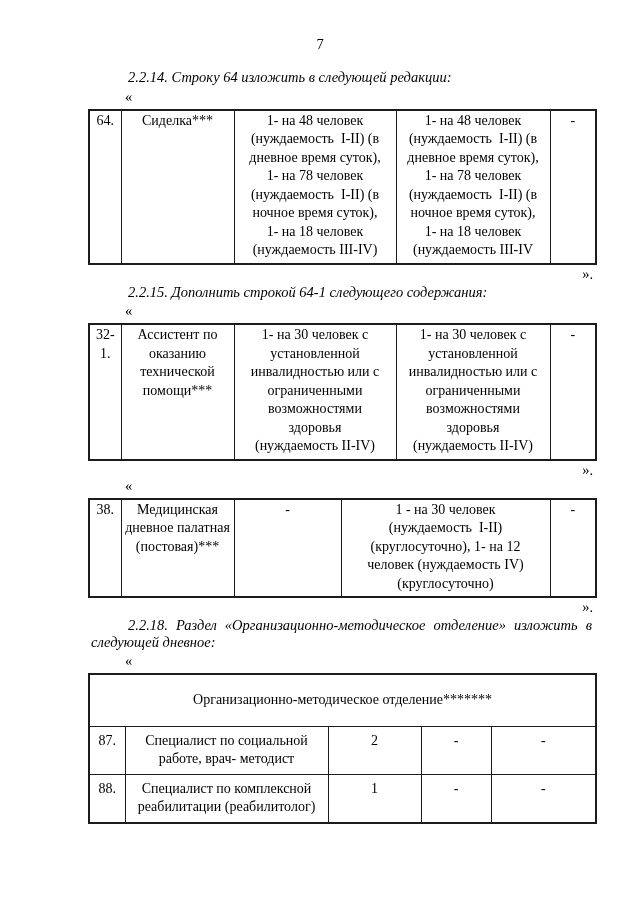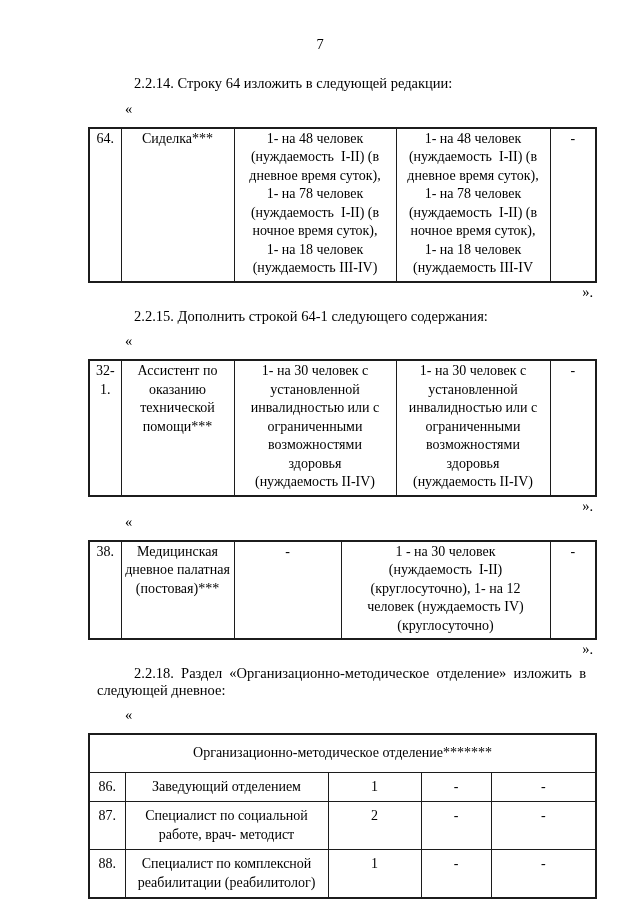--- a/index.html
+++ b/index.html
@@ -25,21 +25,22 @@
     top: 36px;
     left: 0;
     width: 640px;
     text-align: center;
     font-size: 14.5px;
     line-height: 16px;
   }
   .para {
     font-size: 14.5px;
     line-height: 16.5px;
-    margin: 9px;
+    margin: 3px;
+    font-style: italic;
   }
   .pline { display: block; }
   .indent { text-indent: 37px; }
   .jline {
     text-align: justify;
     text-align-last: justify;
   }
   .open-quote {
     font-size: 14.5px;
     line-height: 16px;
@@ -49,38 +50,38 @@
   .close-quote {
     font-size: 14.5px;
     line-height: 14px;
     text-align: right;
     margin: 2px 2px 1px 0;
   }
   table.staff {
     border-collapse: collapse;
     table-layout: fixed;
     width: 507px;
-    margin-top: 10px;
+    margin-top: 4px;
     border: 2px solid #1c1c1c;
   }
   table.staff td {
     border: 1px solid #1c1c1c;
     font-size: 14px;
     line-height: 18.5px;
     text-align: center;
     vertical-align: top;
     padding: 1px 3px 3px;
     overflow: hidden;
   }
   .pre { white-space: pre-wrap; }
   table.tbl-org td {
     padding: 5px 4px;
   }
   table.tbl-org td.org-title-cell {
-    padding: 9px 4px;
+    padding: 16px 4px;
     text-align: center;
   }
 </style>
 </head>
 <body>
 
 <div class="page">
 
   <div class="page-number">7</div>
 
@@ -207,27 +208,20 @@
         <col style="width:203px">
         <col style="width:93px">
         <col style="width:70px">
         <col style="width:105px">
     </colgroup>
     <tbody>
         <tr>
       <td class="org-title-cell" colspan="5">Организационно-методическое отделение*******</td>
     </tr>
     <tr>
-      <td class="pre">86.</td>
-      <td class="pre">Заведующий отделением</td>
-      <td class="pre">1</td>
-      <td class="pre">-</td>
-      <td class="pre">-</td>
-    </tr>
-    <tr>
       <td class="pre">87.</td>
       <td class="pre">Специалист по социальной
 работе, врач- методист</td>
       <td class="pre">2</td>
       <td class="pre">-</td>
       <td class="pre">-</td>
     </tr>
     <tr>
       <td class="pre">88.</td>
       <td class="pre">Специалист по комплексной

